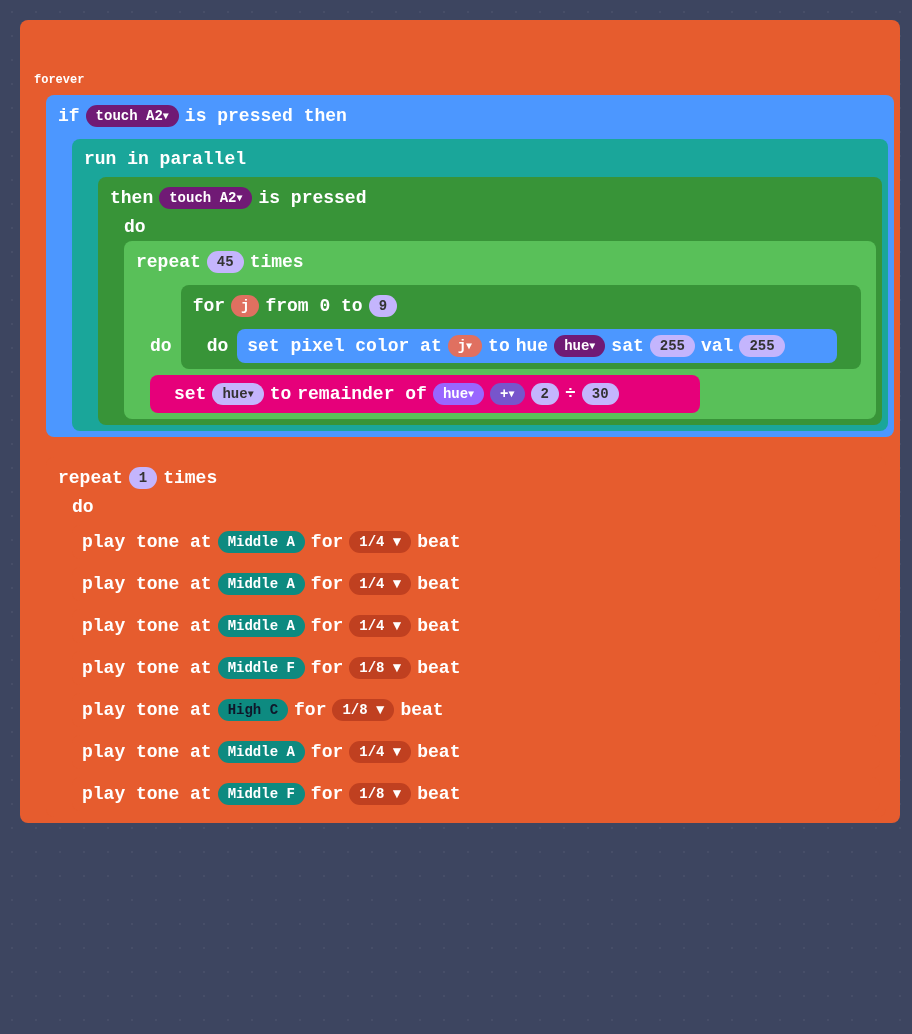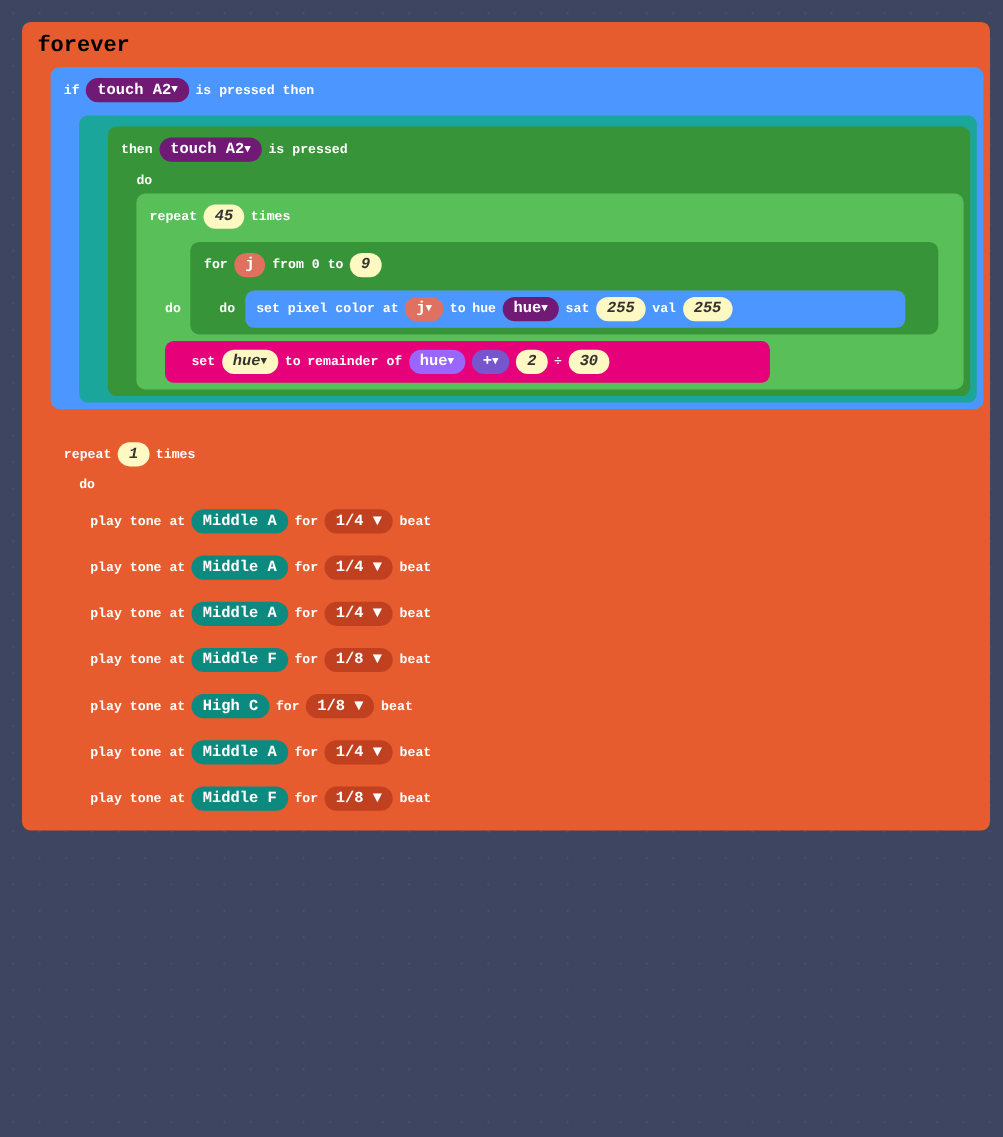--- a/index.html
+++ b/index.html
@@ -24,42 +24,43 @@
     .pill {
       display: inline-flex;
       align-items: center;
       border-radius: 20px;
       padding: 3px 10px;
       font-size: 14px;
       font-weight: bold;
       color: white;
     }
     .pill-pink { background: #701a75; }
-    .pill-white { background: #fef9c3; color: #333; font-style: italic; }
+    .pill-white { background: #c4b5fd; color: #333; }
     .pill-salmon { background: #e07060; }
 
     .dropdown-arrow::after {
       content: ' ▼';
       font-size: 10px;
     }
 
     
     .forever-block {
       background: #e65c2e;
       border-radius: 8px;
       padding: 6px;
       display: inline-block;
       min-width: 880px;
     }
 
     .forever-label {
-      color: #000000;
+      color: #ffffff;
       font-weight: bold;
-      font-size: 20px;
+      font-size: 12px;
       padding: 4px 8px;
+      margin-top: 43px;
     }
 
     
     .inner-block {
       margin-left: 20px;
       margin-top: 4px;
     }
 
     
     .if-block {
@@ -153,21 +154,21 @@
       display: inline-flex;
       align-items: center;
       gap: 6px;
       min-width: 390px;
       margin-top: 4px;
     }
 
     .block-text {
       color: white;
       font-weight: bold;
-      font-size: 12px;
+      font-size: 18px;
       white-space: nowrap;
     }
 
     .section-header {
       display: flex;
       align-items: center;
       gap: 6px;
       padding: 4px 6px;
     }
 
@@ -186,20 +187,23 @@
       <div class="if-block">
         <div class="section-header">
           <span class="block-text">if</span>
           <span class="pill pill-pink dropdown-arrow">touch A2</span>
           <span class="block-text">is pressed then</span>
         </div>
 
         
         <div class="inner-block">
           <div class="run-in-parallel-block">
+            <div class="section-header">
+              <span class="block-text">run in parallel</span>
+            </div>
 
             
             <div class="inner-block">
               <div class="while-block">
                 <div class="section-header">
                   <span class="block-text">then</span>
                   <span class="pill pill-pink dropdown-arrow">touch A2</span>
                   <span class="block-text">is pressed</span>
                 </div>
 
@@ -312,21 +316,21 @@
   </div>
               <div class="play-tone-block">
     <span class="block-text">play tone at</span>
     <span class="pill" style="background:#0d8a80; border-radius:20px; padding:3px 10px; font-size:14px; color:white; font-weight:bold;">Middle F</span>
     <span class="block-text">for</span>
     <span class="pill" style="background:#c04020; border-radius:20px; padding:3px 10px; font-size:14px; color:white; font-weight:bold;">1/8 ▼</span>
     <span class="block-text">beat</span>
   </div>
               <div class="play-tone-block">
     <span class="block-text">play tone at</span>
-    <span class="pill" style="background:#0d8a80; border-radius:20px; padding:3px 10px; font-size:14px; color:#ffffff; font-weight:bold;">High C</span>
+    <span class="pill" style="background:#0d8a80; border-radius:20px; padding:3px 10px; font-size:14px; color:#0f172a; font-weight:bold;">High C</span>
     <span class="block-text">for</span>
     <span class="pill" style="background:#c04020; border-radius:20px; padding:3px 10px; font-size:14px; color:white; font-weight:bold;">1/8 ▼</span>
     <span class="block-text">beat</span>
   </div>
               <div class="play-tone-block">
     <span class="block-text">play tone at</span>
     <span class="pill" style="background:#0d8a80; border-radius:20px; padding:3px 10px; font-size:14px; color:white; font-weight:bold;">Middle A</span>
     <span class="block-text">for</span>
     <span class="pill" style="background:#c04020; border-radius:20px; padding:3px 10px; font-size:14px; color:white; font-weight:bold;">1/4 ▼</span>
     <span class="block-text">beat</span>

